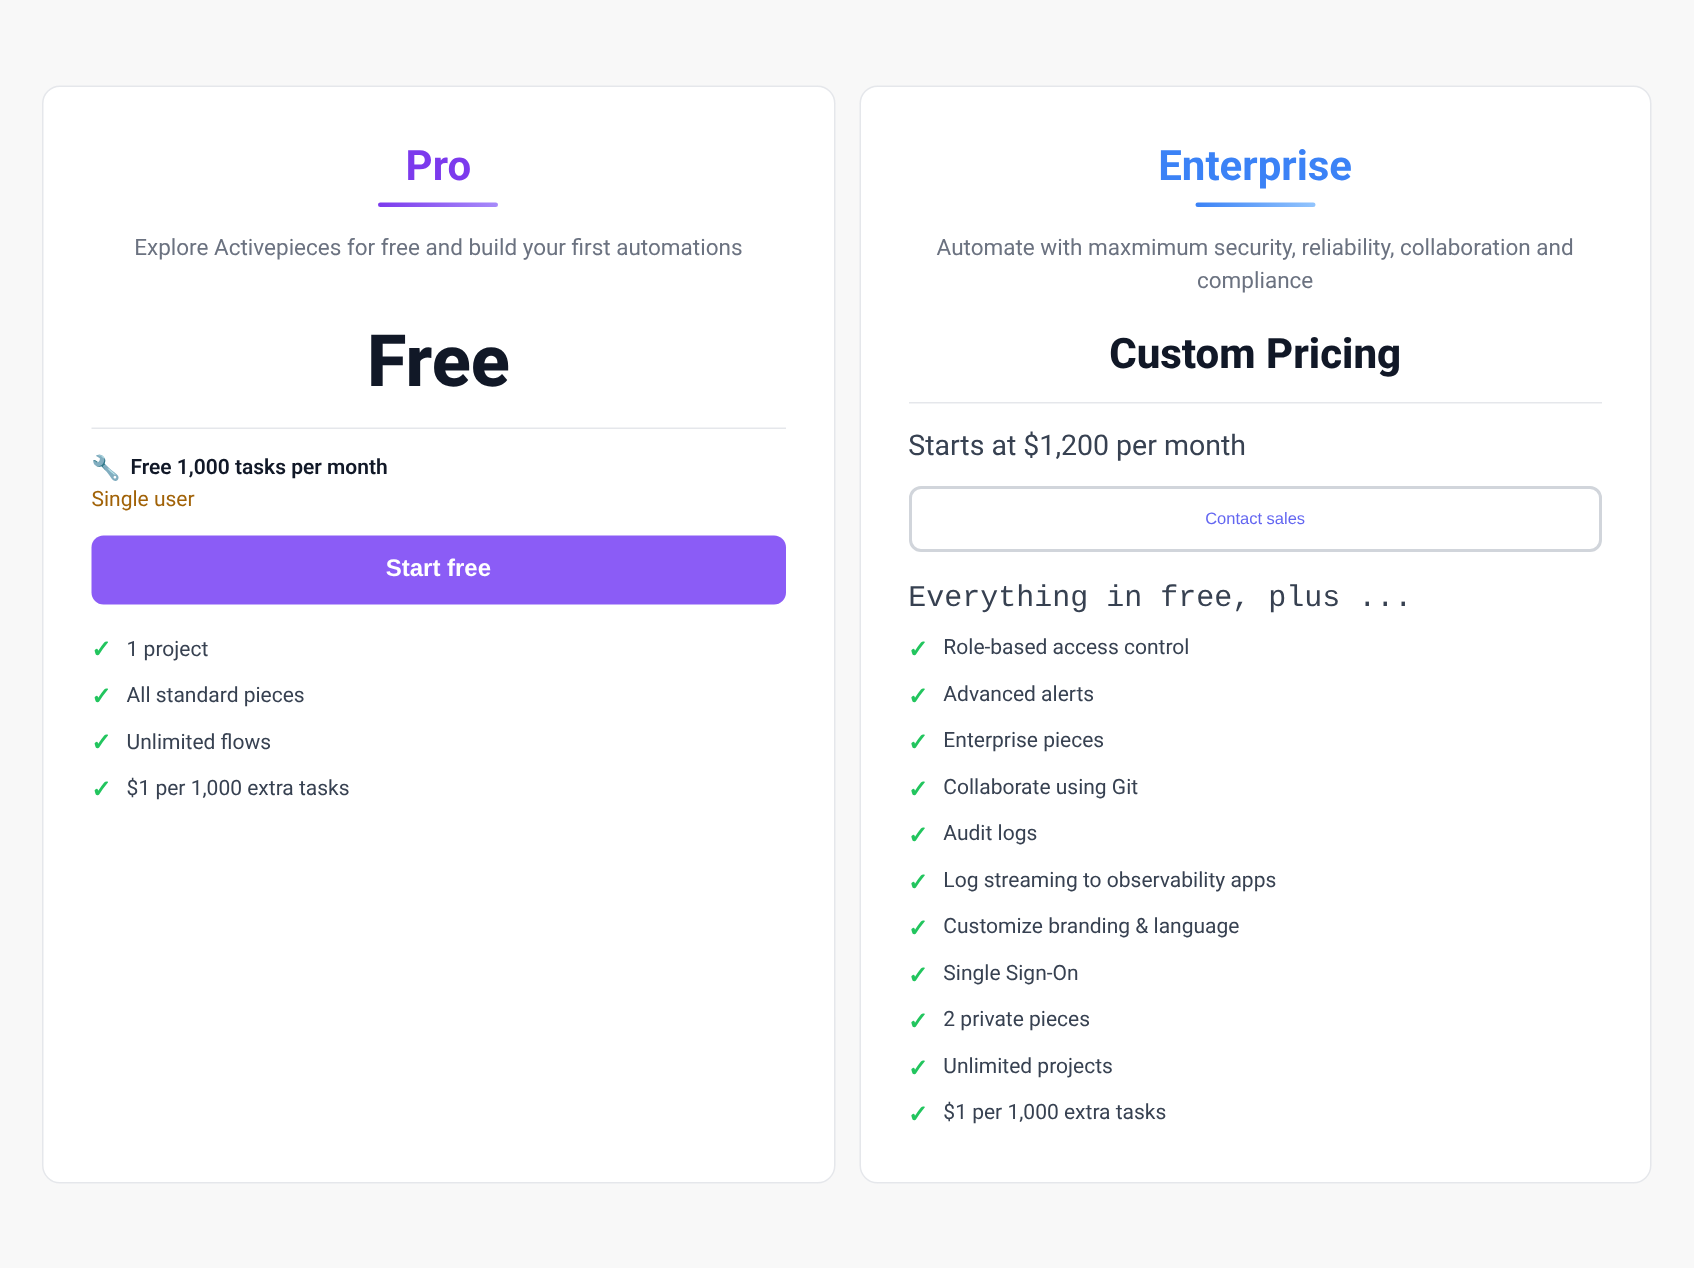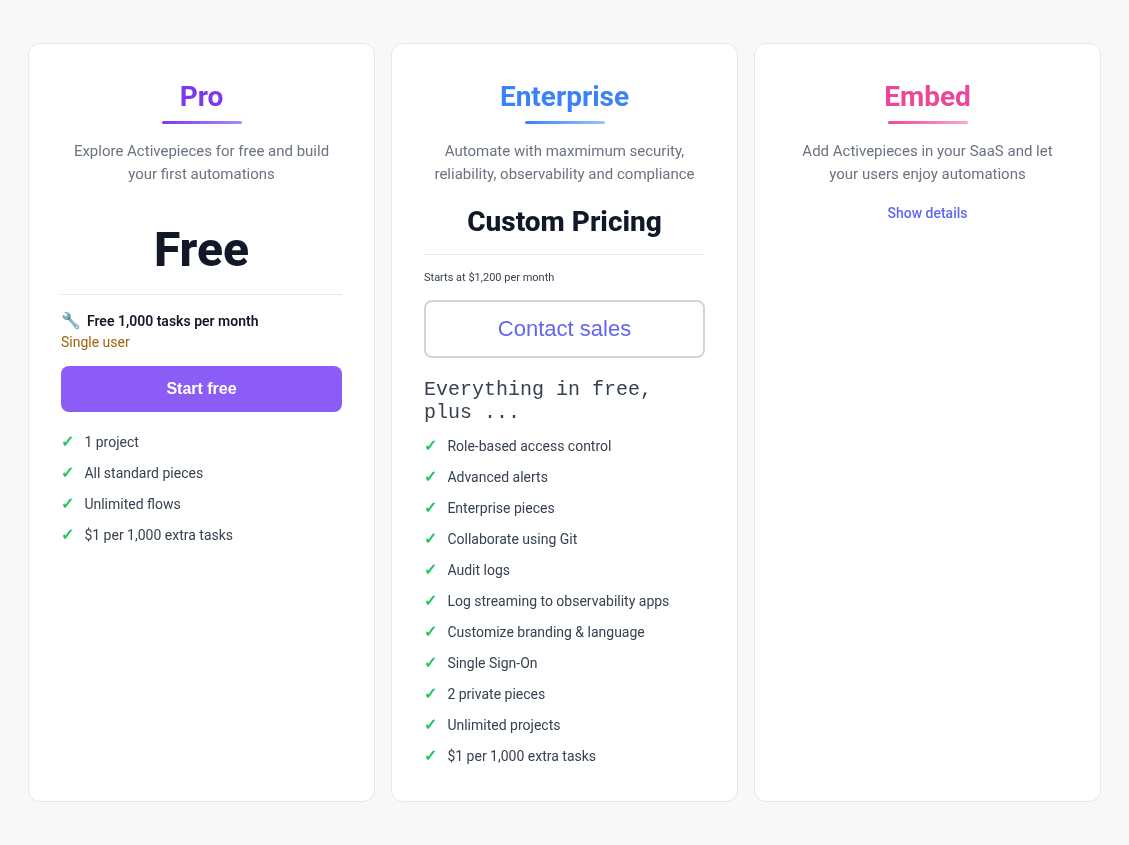--- a/index.html
+++ b/index.html
@@ -76,21 +76,21 @@
       display: flex;
       align-items: center;
       gap: 6px;
     }
     .plan-user {
       font-size: 14px;
       color: #a16207;
       margin-bottom: 16px;
     }
     .starts-at {
-      font-size: 11px;
+      font-size: 19px;
       color: #374151;
       margin-bottom: 16px;
     }
     .btn-start {
       display: block;
       width: 100%;
       padding: 14px;
       background: #8b5cf6;
       color: #fff;
       border: none;
@@ -102,21 +102,21 @@
       margin-bottom: 20px;
     }
     .btn-contact {
       display: block;
       width: 100%;
       padding: 14px;
       background: #fff;
       color: #6366f1;
       border: 2px solid #d1d5db;
       border-radius: 8px;
-      font-size: 22px;
+      font-size: 11px;
       font-weight: 500;
       cursor: pointer;
       text-align: center;
       margin-bottom: 20px;
     }
     .everything-plus {
       font-size: 20px;
       color: #374151;
       margin-bottom: 12px;
       font-family: Liberation Mono, monospace;
@@ -193,21 +193,21 @@
       <li class="feature-item">
         <span class="check-icon">✓</span>
         <span>$1 per 1,000 extra tasks</span>
       </li>
     </ul>
   </div>
 
   <div class="plan-card">
     <h2 class="plan-title enterprise">Enterprise</h2>
     <span class="plan-title-underline underline-enterprise"></span>
-    <p class="plan-description">Automate with maxmimum security, reliability, observability and compliance</p>
+    <p class="plan-description">Automate with maxmimum security, reliability, collaboration and compliance</p>
     <div class="price-custom">Custom Pricing</div>
     <div class="price-divider"></div>
     <div class="starts-at">Starts at $1,200 per month</div>
     <button class="btn-contact">Contact sales</button>
     <div class="everything-plus">Everything in free, plus ...</div>
     <ul class="feature-list">
       <li class="feature-item">
         <span class="check-icon">✓</span>
         <span>Role-based access control</span>
       </li>
@@ -247,20 +247,14 @@
         <span class="check-icon">✓</span>
         <span>Unlimited projects</span>
       </li>
       <li class="feature-item">
         <span class="check-icon">✓</span>
         <span>$1 per 1,000 extra tasks</span>
       </li>
     </ul>
   </div>
 
-  <div class="plan-card">
-    <h2 class="plan-title embed">Embed</h2>
-    <span class="plan-title-underline underline-embed"></span>
-    <p class="plan-description">Add Activepieces in your SaaS and let your users enjoy automations</p>
-    <a class="show-details">Show details</a>
-  </div>
 
 </div>
 
 </body></html>

